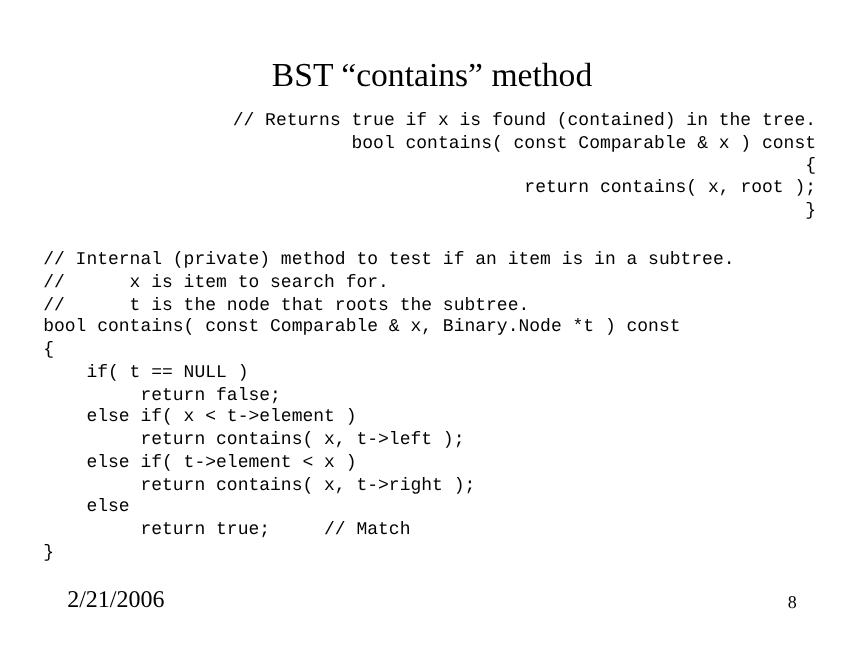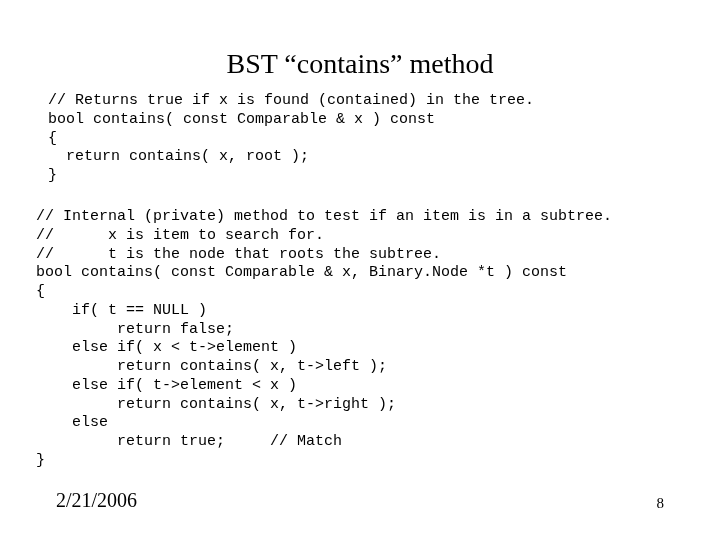--- a/index.html
+++ b/index.html
@@ -29,20 +29,21 @@
   }
   .code-block-1 {
     position: absolute;
     top: 92px;
     left: 48px;
     right: 40px;
     font-family: "Courier New", Courier, monospace;
     font-size: 15px;
     line-height: 1.25;
     white-space: pre;
+    text-align: right;
   }
   .code-block-2 {
     position: absolute;
     top: 208px;
     left: 36px;
     right: 28px;
     font-family: "Courier New", Courier, monospace;
     font-size: 15px;
     line-height: 1.25;
     white-space: pre;

